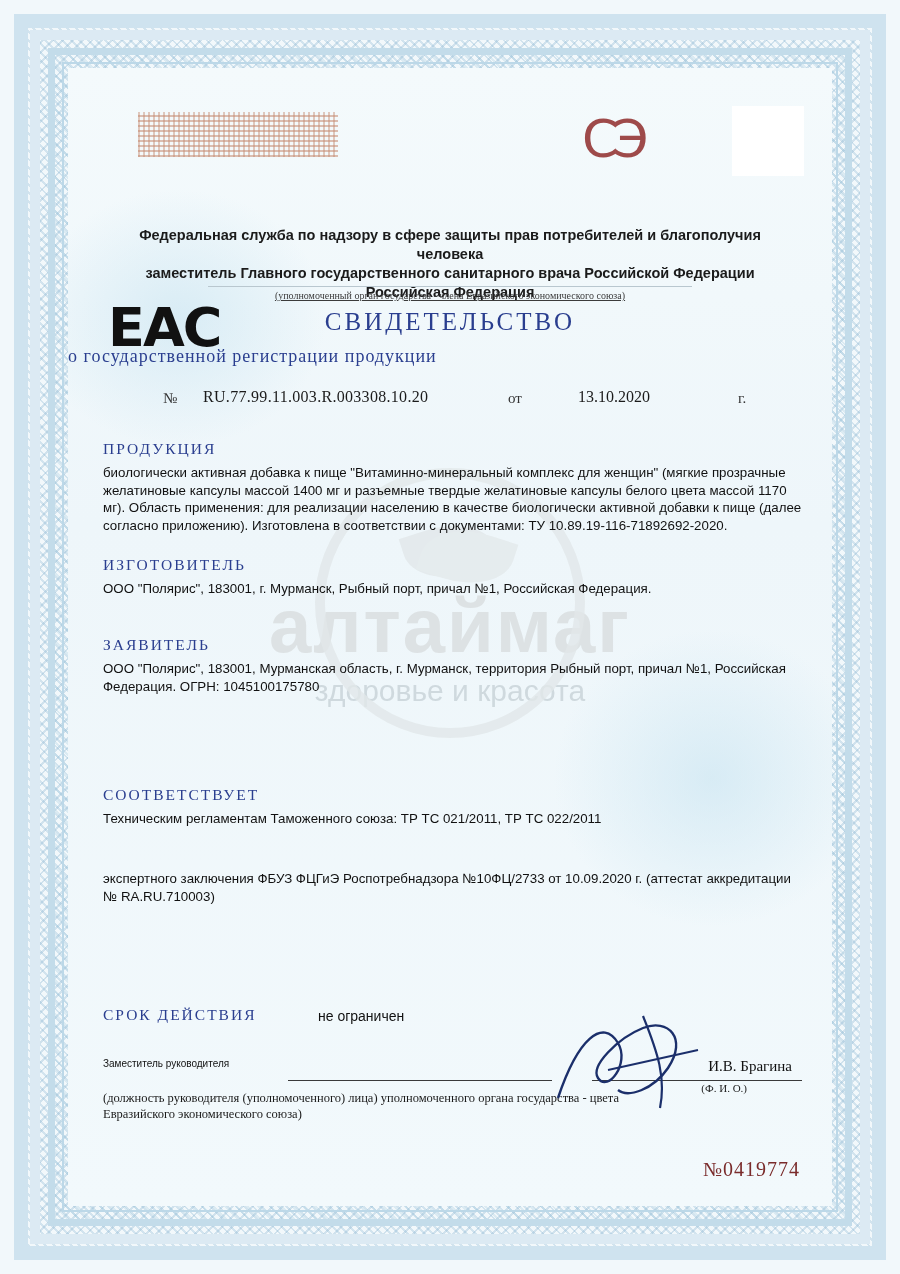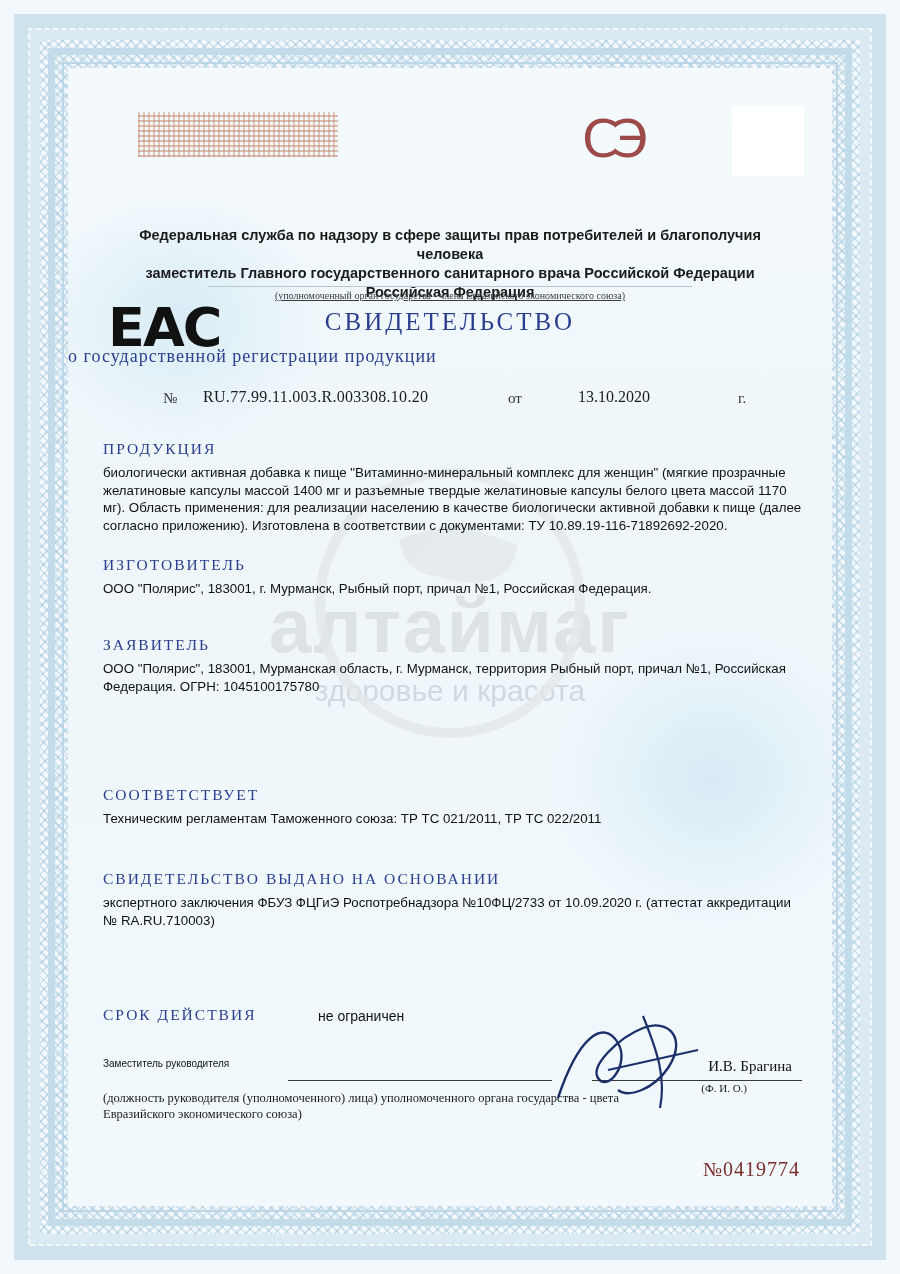--- a/index.html
+++ b/index.html
@@ -428,21 +428,20 @@
       <div class="sec-title">ЗАЯВИТЕЛЬ</div>
       <div class="sec-body">ООО "Полярис", 183001, Мурманская область, г. Мурманск, территория Рыбный порт, причал №1, Российская Федерация. ОГРН: 1045100175780</div>
     </div>
 
     <div class="section s-conf">
       <div class="sec-title">СООТВЕТСТВУЕТ</div>
       <div class="sec-body">Техническим регламентам Таможенного союза: ТР ТС 021/2011, ТР ТС 022/2011</div>
     </div>
 
     <div class="section s-basis">
-      <div class="sec-title">СВИДЕТЕЛЬСТВО ВЫДАНО НА ОСНОВАНИИ</div>
       <div class="sec-body">экспертного заключения ФБУЗ ФЦГиЭ Роспотребнадзора №10ФЦ/2733 от 10.09.2020 г. (аттестат аккредитации № RA.RU.710003)</div>
     </div>
 
     <div class="s-valid">
       <div class="valid-row">
         <span class="valid-title">СРОК ДЕЙСТВИЯ</span>
         <span class="valid-value">не ограничен</span>
       </div>
       <div class="sign-row">
         <span class="sign-post">Заместитель  руководителя</span>

